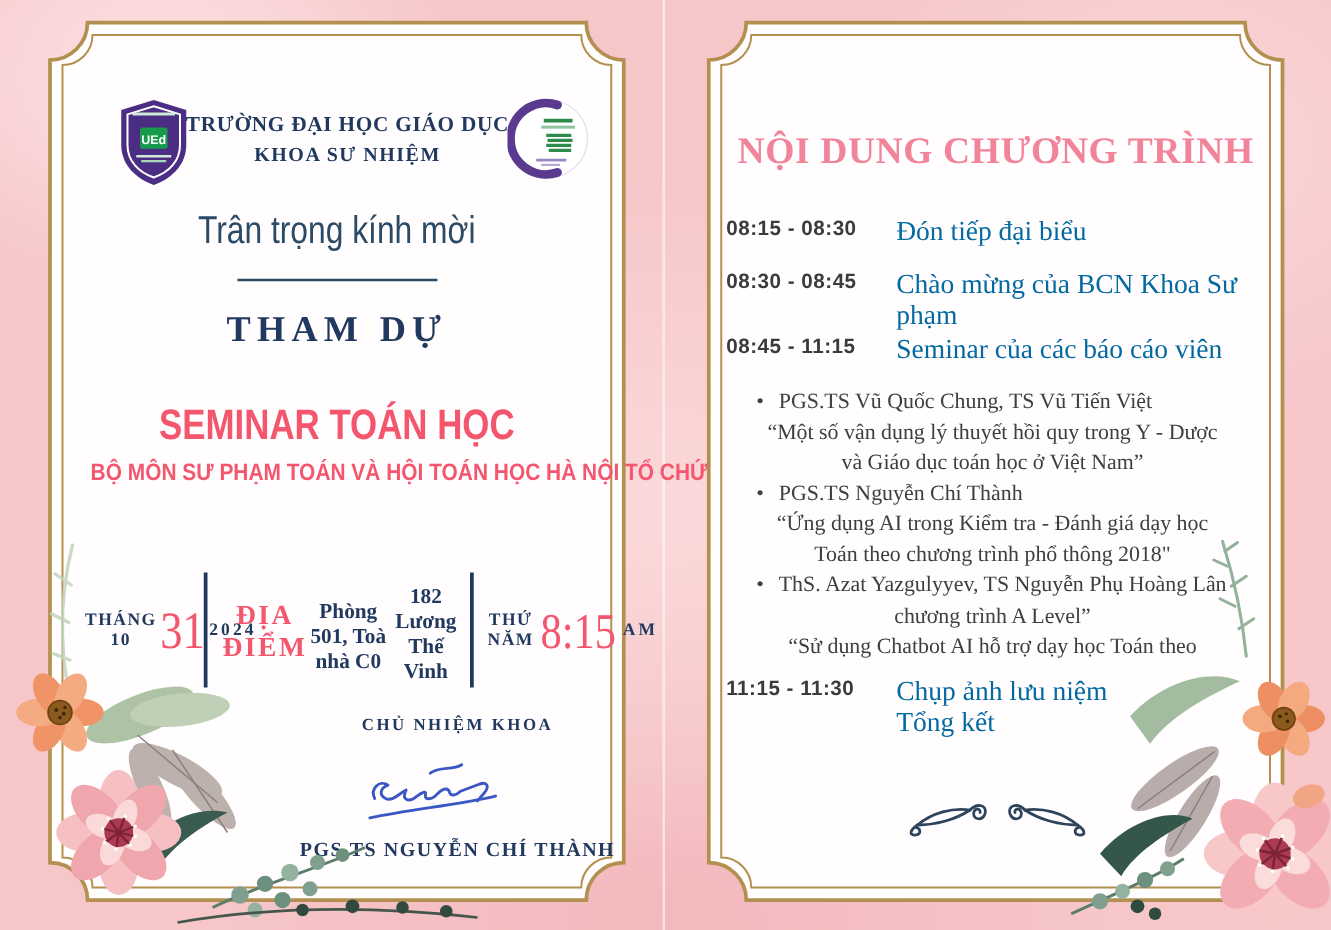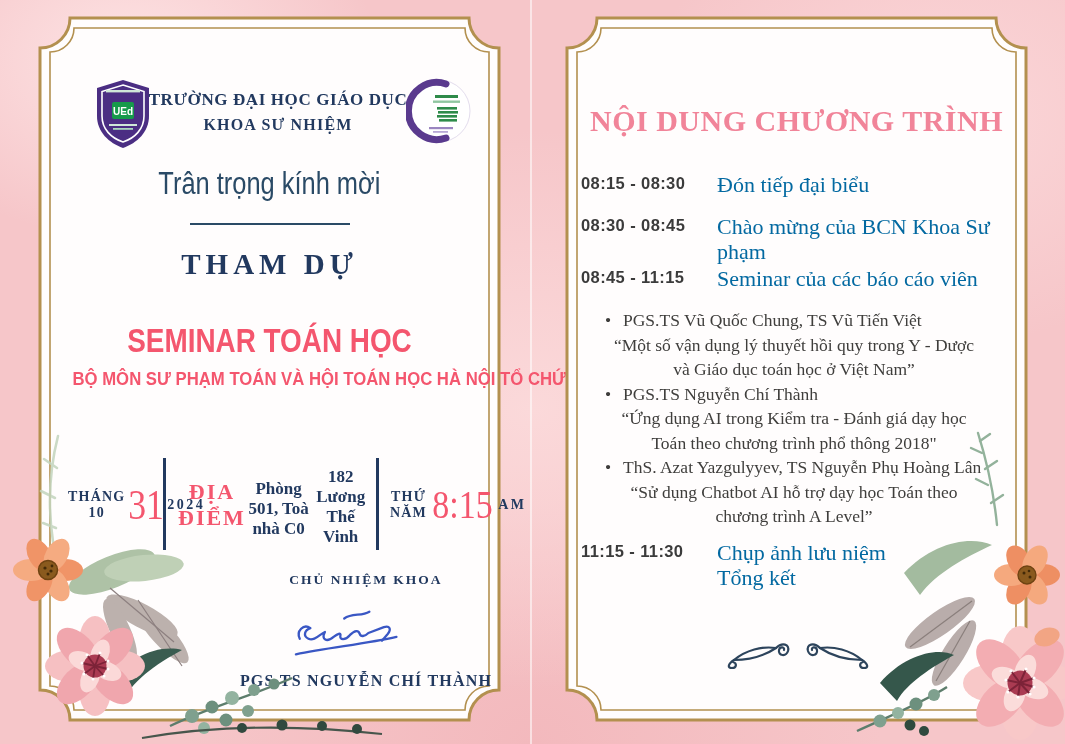--- a/index.html
+++ b/index.html
@@ -158,22 +158,22 @@
       <div class="topic">“Một số vận dụng lý thuyết hồi quy trong Y - Dược</div>
       <div class="topic">và Giáo dục toán học ở Việt Nam”</div>
     </div>
     <div>
       <div class="names-line">PGS.TS Nguyễn Chí Thành</div>
       <div class="topic">“Ứng dụng AI trong Kiểm tra - Đánh giá dạy học</div>
       <div class="topic">Toán theo chương trình phổ thông 2018"</div>
     </div>
     <div>
       <div class="names-line">ThS. Azat Yazgulyyev, TS Nguyễn Phụ Hoàng Lân</div>
+      <div class="topic">chương trình A Level”</div>
       <div class="topic">“Sử dụng Chatbot AI hỗ trợ dạy học Toán theo</div>
-      <div class="topic">chương trình A Level”</div>
     </div>
   </div>
 
   <div class="sched-row" style="top:526px;">
     <span class="stime">11:15 - 11:30</span>
     <span class="sact">
       <span style="display:block;">Chụp ảnh lưu niệm</span>
       <span style="display:block;">Tổng kết</span>
     </span>
   </div>

